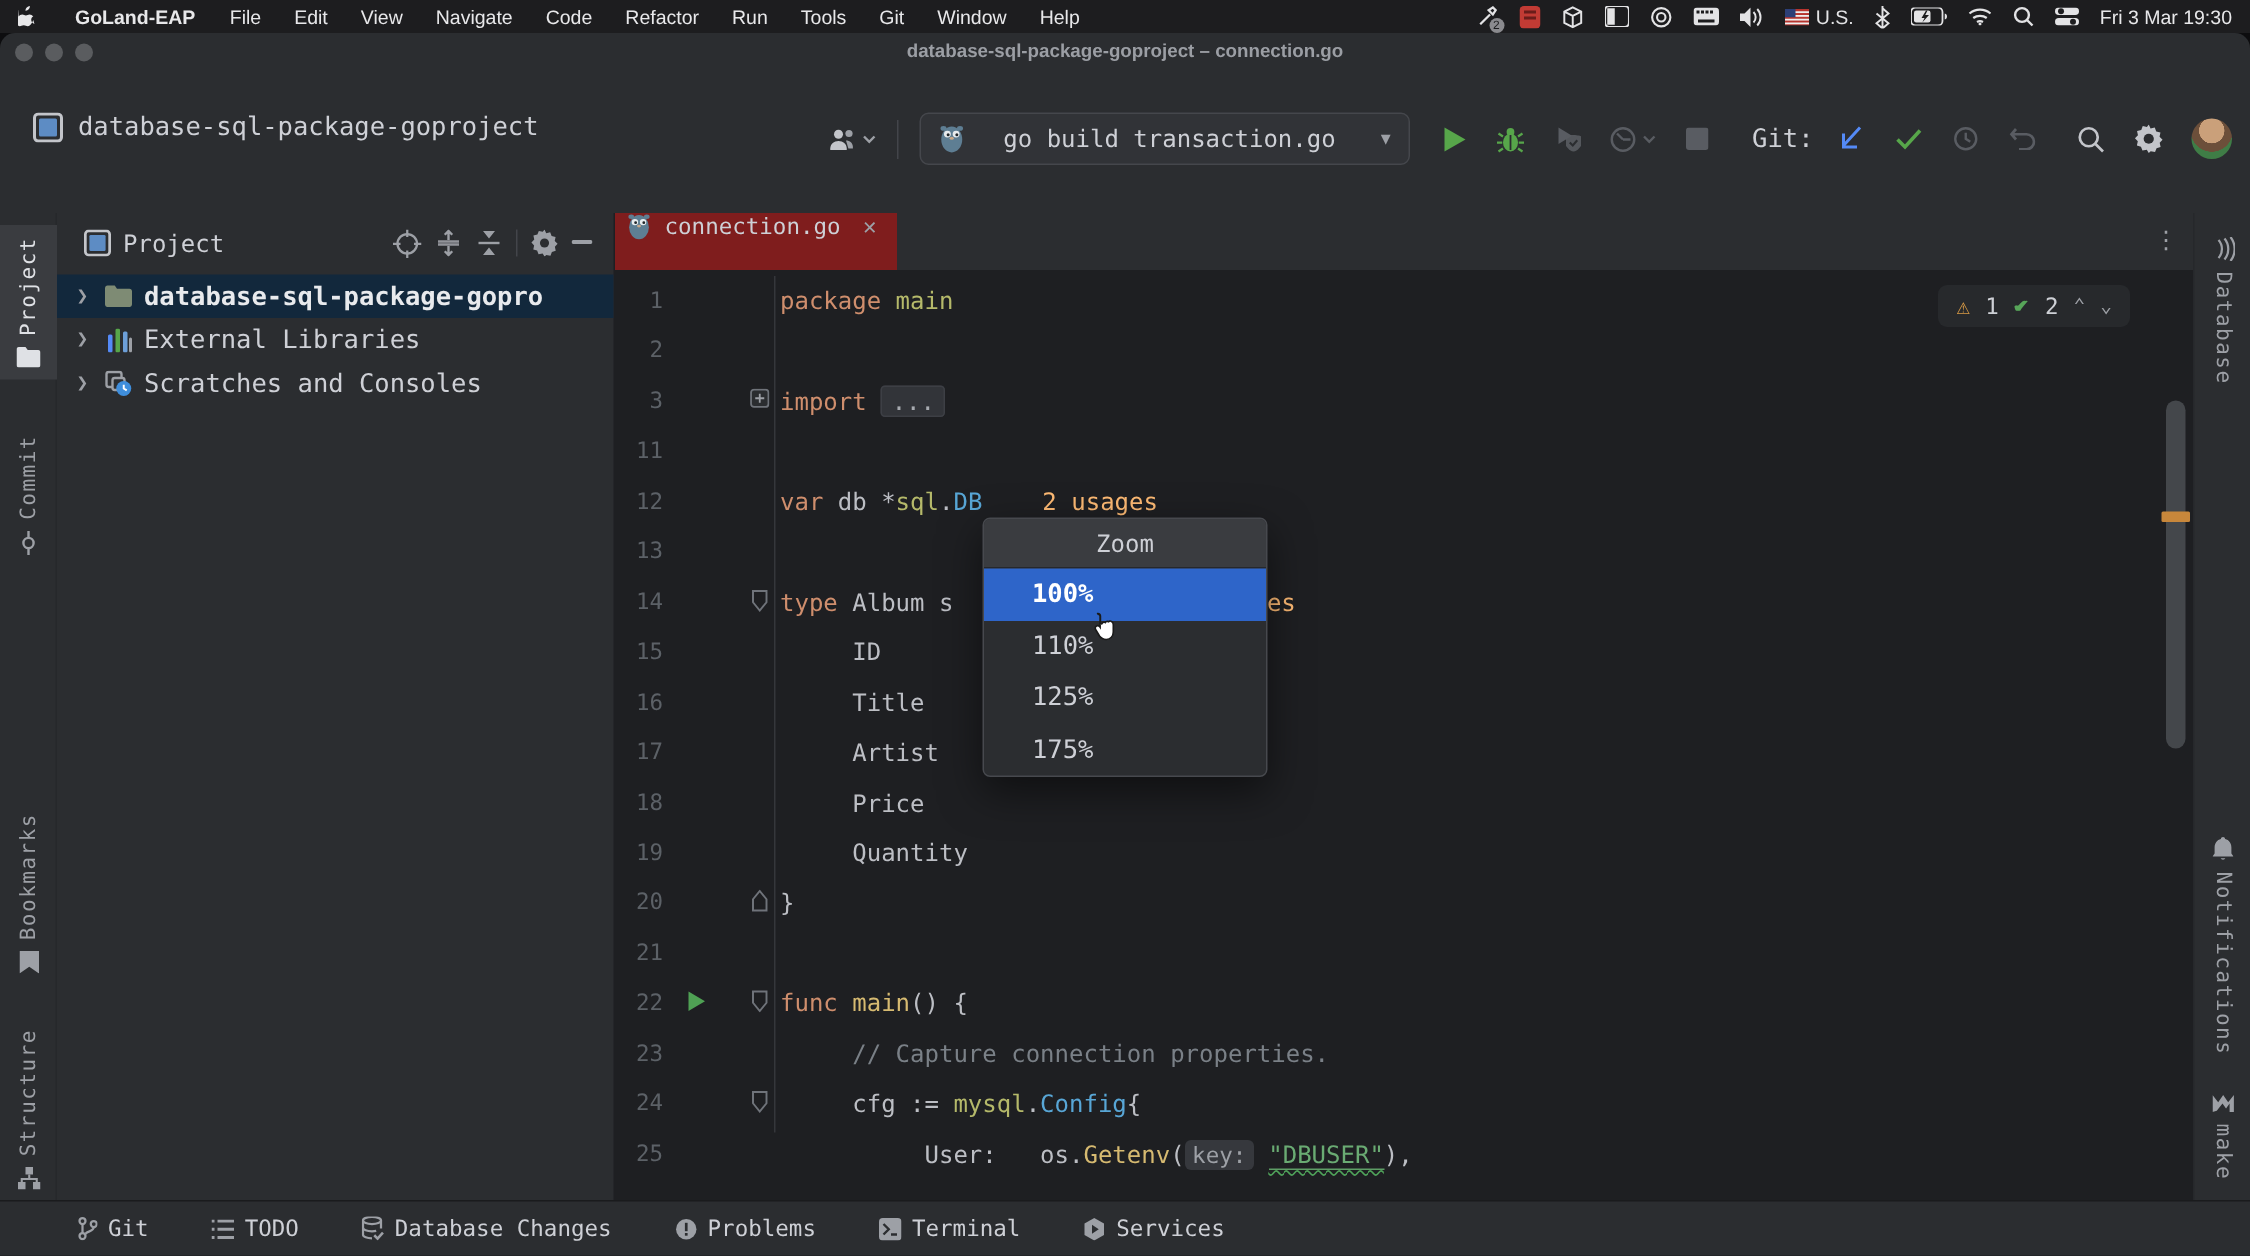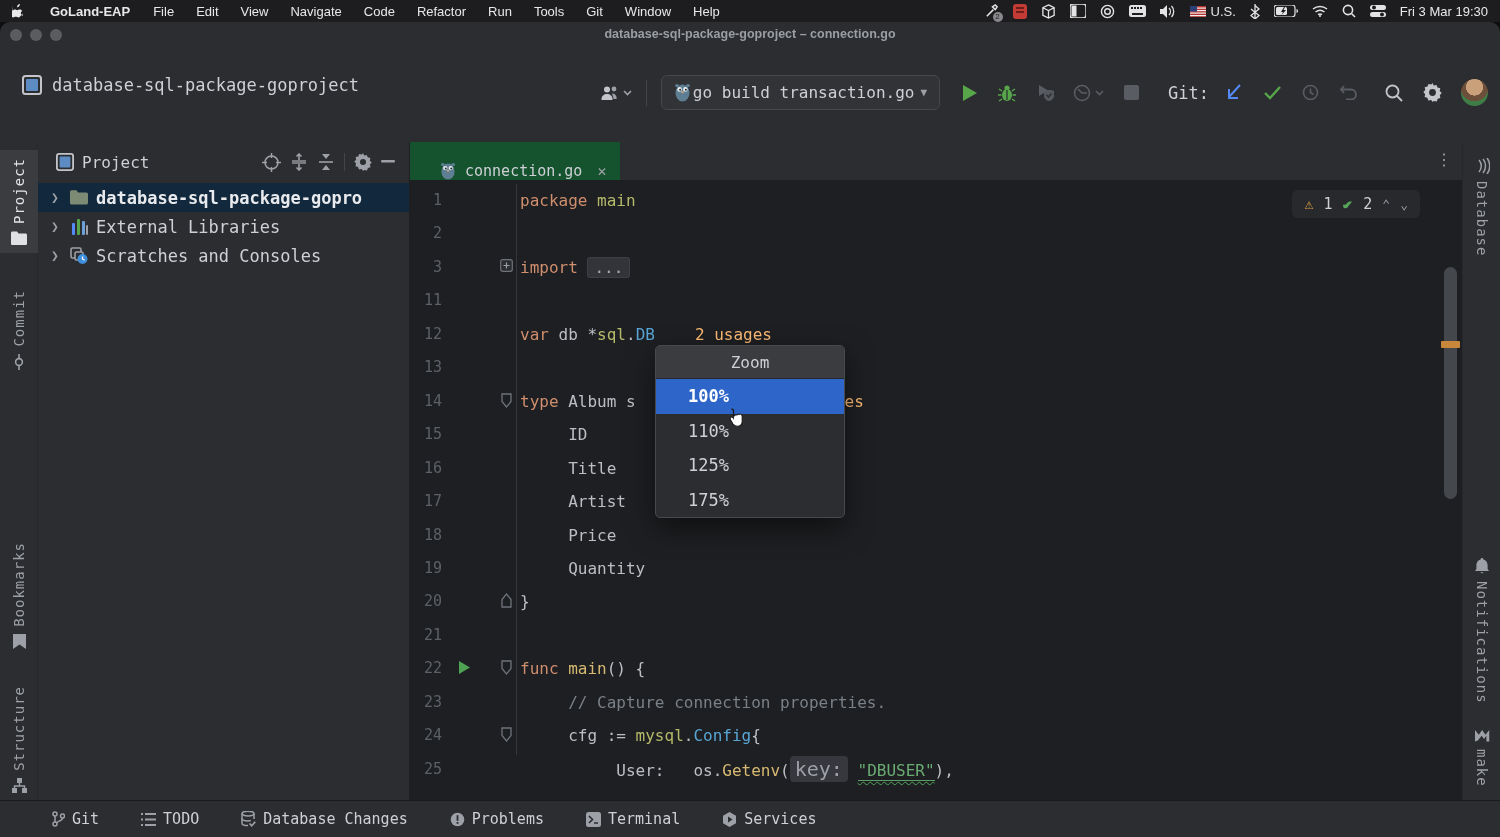--- a/index.html
+++ b/index.html
@@ -30,21 +30,21 @@
   .tlight { width:12px; height:12px; border-radius:50%; background:#5a5c5f; }
   #wintitle { position:absolute; left:0; right:0; top:5px; text-align:center;
     color:#9b9ea4; font-weight:bold; font-size:12.5px; font-family:"Liberation Sans", sans-serif; }
 
   
   #toolbar { position:absolute; top:53px; left:0; right:0; height:45px; display:flex; align-items:flex-start; }
   .proj-widget { display:flex; align-items:center; gap:10px; margin-left:22px; color:#ced0d6; font-size:17px; }
   .tb-right { margin-left:auto; display:flex; align-items:center; padding-right:12px; }
   .user-w { display:flex; align-items:center; gap:3px; margin-right:14px; }
   .tb-sep { width:1px; height:26px; background:#43454a; margin-right:14px; }
-  .runcfg { display:flex; align-items:center; gap:2px; height:35px; padding:0 12px;
+  .runcfg { display:flex; align-items:center; gap:26px; height:35px; padding:0 12px;
     border:1px solid #45474c; border-radius:6px; background:#313337; color:#ced0d6; font-size:16px; }
   .runcfg .chev { color:#9da0a6; font-size:11px; margin-left:4px; }
   .tb-ic { width:38px; display:flex; justify-content:center; align-items:center; }
   .gitlabel { color:#ced0d6; font-size:17px; margin:0 6px 0 18px; }
   .avatar { width:27px; height:27px; border-radius:50%; margin-left:10px;
     background:radial-gradient(circle at 50% 30%, #caa07a 0 36%, #6c4f3a 37% 60%, #3f7d46 61% 100%); }
 
   
   #main { position:absolute; top:120px; left:0; right:0; bottom:37px; }
 
@@ -67,37 +67,37 @@
   .pp-tree { position:absolute; top:41px; left:0; right:0; }
   .trow { height:29px; display:flex; align-items:center; color:#ced0d6; font-size:17px; }
   .trow .chev { width:18px; text-align:center; margin-left:8px; color:#9da0a6; font-size:13px; }
   .trow .ticn { width:22px; display:flex; justify-content:center; margin:0 6px 0 4px; }
   .trow.sel { background:#12283c; color:#e8eaed; font-weight:bold; }
   .trow .lbl { white-space:nowrap; overflow:hidden; }
 
   
   #editor { position:absolute; left:410px; right:38px; top:0; bottom:0; background:#1e1f22; }
   #tabbar { position:absolute; top:0; left:0; right:0; height:38px; background:#2b2d30; display:flex; }
-  .etab { display:flex; align-items:flex-end; gap:9px; background:#14532d; padding:0 14px 0 30px;
+  .etab { display:flex; align-items:flex-start; gap:9px; background:#7f1d1d; padding:0 14px 0 8px;
     color:#ced0d6; font-size:15px; }
   .etab .close { color:#9da0a6; font-size:15px; margin-left:6px; }
   .tab-kebab { position:absolute; right:10px; top:8px; color:#9da0a6; font-size:16px; letter-spacing:0; }
 
   #code { position:absolute; top:40px; left:0; right:0; bottom:0; }
   .foldline { position:absolute; left:106px; top:2px; bottom:45px; width:1px; background:#35373b; }
   .cline { position:absolute; left:0; right:0; height:33.45px; white-space:pre; font-size:16px; display:block; }
   .cline .ln { position:absolute; left:0; width:32px; text-align:right; color:#5c6167; font-size:15px; line-height:33.45px; }
   .cline .gut { position:absolute; left:90px; top:8px; width:14px; height:16px; }
   .cline .runic { position:absolute; left:48px; top:8px; width:14px; height:16px; }
   .cline .codetxt { position:absolute; left:110px; line-height:33.45px; }
   .kw { color:#cf8e6d; } .pl { color:#bcbec4; } .pkg { color:#b5b96a; }
   .ty { color:#58a6d6; } .fn { color:#d6ba71; } .cm { color:#7a8087; }
   .in { color:#fdba74; display:inline-block; }
   .fold { background:#323439; border:1px solid #3d3f45; border-radius:3px; padding:0 6px; color:#a8abb1; }
-  .pbox { background:#36383d; border-radius:4px; padding:1px 5px; color:#9da0a6; font-size:20px; }
+  .pbox { background:#36383d; border-radius:4px; padding:1px 5px; color:#9da0a6; font-size:15px; }
   .st { color:#6aab73; border-bottom:1px solid #5e9e66;
     text-decoration:underline wavy #4fa35a 1px; text-underline-offset:5px; }
 
   
   #inspect { position:absolute; right:42px; top:8px; height:28px; display:flex; align-items:center;
     gap:10px; background:#27292c; border-radius:6px; padding:0 12px; }
   #inspect .warn { color:#d99a45; font-size:15px; }
   #inspect .num { color:#ced0d6; font-size:15px; }
   #inspect .chk { color:#57a559; font-size:14px; letter-spacing:-7px; margin-right:8px; }
   #inspect .nav { color:#9da0a6; font-size:13px; }

